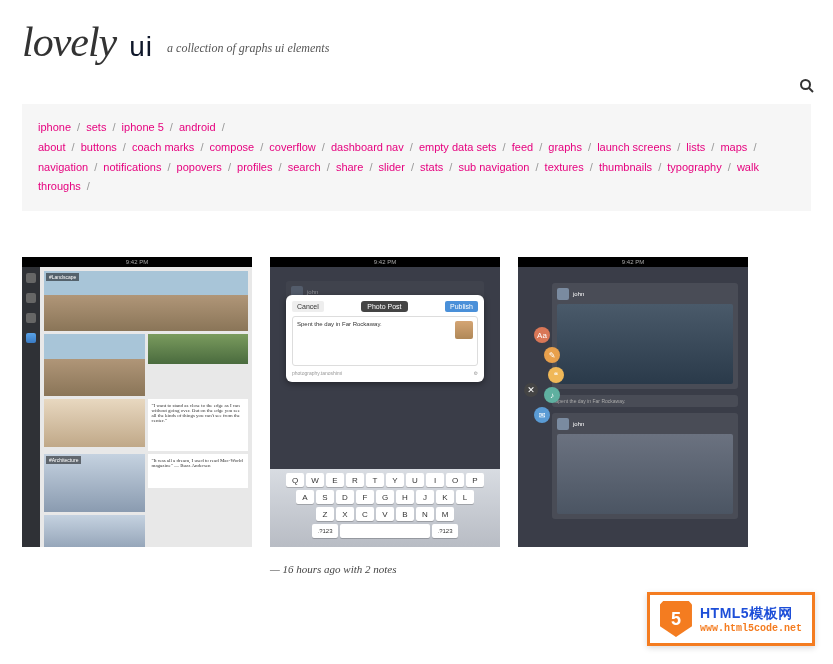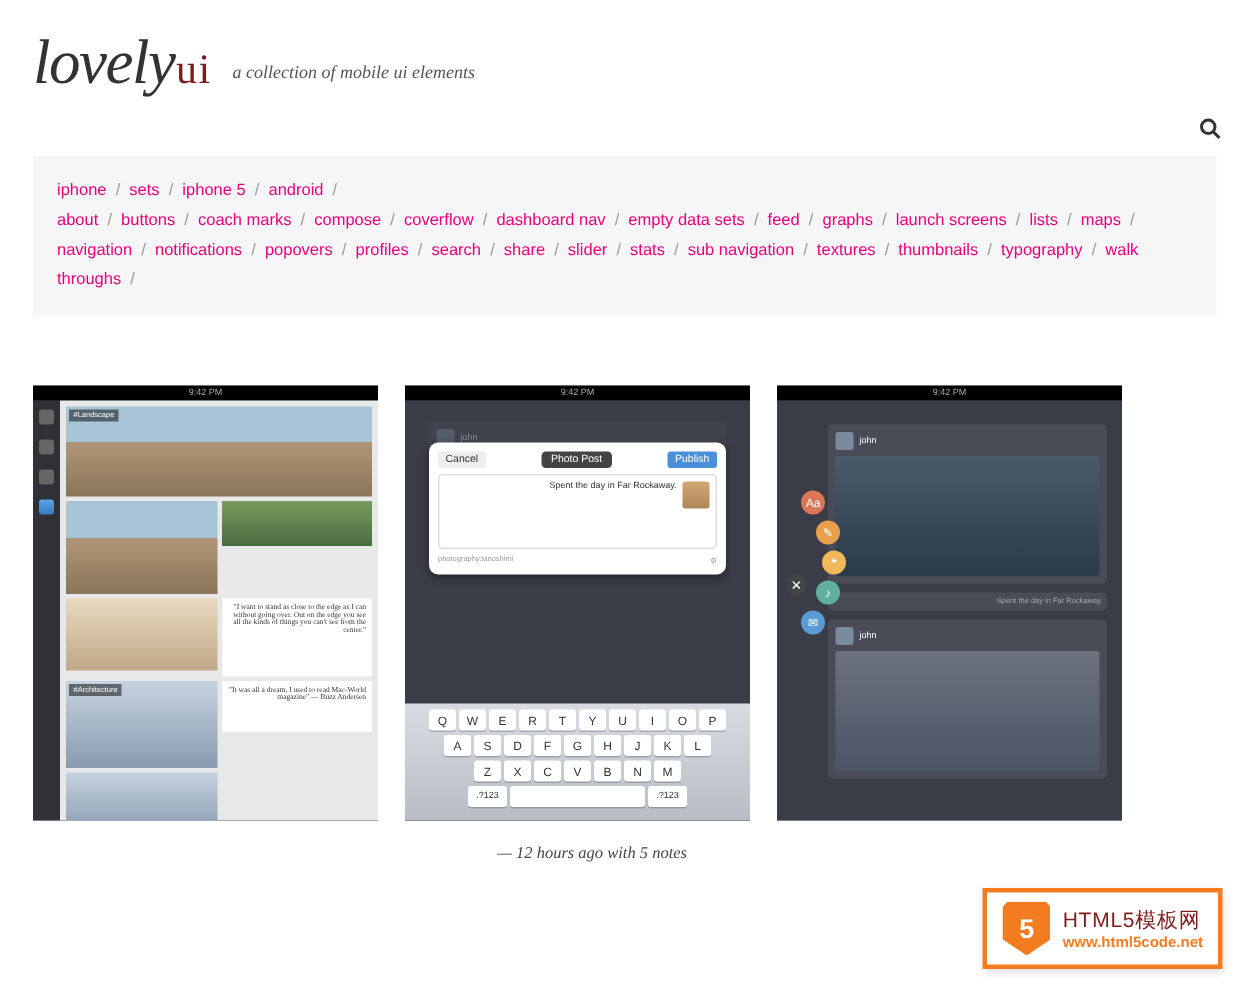--- a/index.html
+++ b/index.html
@@ -1,28 +1,28 @@
 <!DOCTYPE html>
 <html><head>
 <meta charset="utf-8">
 <style>
 * { margin: 0; padding: 0; box-sizing: border-box; }
 body { font-family: Georgia, serif; background: #fff; width: 833px; height: 664px; overflow: hidden; position: relative; }
 .header { padding: 18px 22px 8px; display: flex; align-items: flex-end; gap: 14px; }
 .logo { display: flex; align-items: baseline; text-align: center; }
 .logo-script { font-family: 'Brush Script MT', cursive; font-size: 42px; font-style: italic; color: #333; letter-spacing: -1px; }
-.logo-sans { font-family: Liberation Serif, serif; font-size: 28px; color: #7f1d1d; font-weight: 400; letter-spacing: 1px; margin-left: 1px; }
+.logo-sans { font-family: Liberation Sans, sans-serif; font-size: 28px; color: #0f172a; font-weight: 400; letter-spacing: 1px; margin-left: 13px; }
 .tagline { font-family: Georgia, serif; font-style: italic; font-size: 12px; color: #555; margin-bottom: 10px; }
 .search-bar { position: absolute; right: 18px; top: 78px; }
 .search-icon { width: 16px; height: 16px; }
 .tags-box { margin: 30px 22px 18px; background: #f6f6f6; padding: 14px 16px; font-family: Arial, sans-serif; font-size: 11px; line-height: 1.8; color: #888; }
 .tags-box a { color: #e6007e; text-decoration: none; cursor: pointer; }
 .tags-box .sep { color: #999; margin: 0 3px; }
 .posts { display: flex; gap: 60px; padding: 28px 22px 0; }
-.post { width: 188px; text-align: right; }
+.post { width: 188px; }
 .thumb { width: 230px; height: 290px; background: #2a2d36; position: relative; overflow: hidden; }
 .thumb .statusbar { height: 10px; background: #000; display: flex; justify-content: center; align-items: center; color: #aaa; font: 6px Arial; }
 .thumb1-body { display: flex; height: 280px; }
 .thumb1-sidebar { width: 18px; background: #2f3136; display: flex; flex-direction: column; align-items: center; padding-top: 6px; gap: 10px; }
 .sb-ico { width: 10px; height: 10px; background: #666; border-radius: 2px; }
 .sb-ico.active { background: linear-gradient(#5aa3e8,#3a7bc4); }
 .thumb1-grid { flex: 1; background: #e8e8e8; padding: 4px; display: grid; grid-template-columns: 1fr 1fr; gap: 3px; overflow: hidden; }
 .gcell { background: #999; position: relative; font: 5px Arial; color: #fff; }
 .glabel { position: absolute; top: 2px; left: 2px; background: rgba(0,0,0,0.5); padding: 1px 3px; }
 .gtextcard { background: #fff; color: #333; padding: 4px; font: 5px Georgia; }
@@ -55,32 +55,32 @@
 .t3img { height: 80px; background: linear-gradient(#4a5a6a, #2a3a4a); border-radius: 2px; }
 .t3img.cat { background: linear-gradient(#6b7280, #4b5563); }
 .post-meta { margin-top: 16px; font-family: Arial, sans-serif; font-size: 11px; color: #666; }
 .post-meta a { color: #e6007e; text-decoration: none; }
 .post-caption { margin-bottom: 12px; }
 .post-time { font-style: italic; color: #444; margin-bottom: 4px; font-family: Georgia; }
 .post-tags { font-style: italic; color: #444; font-family: Georgia; }
 .badge { position: absolute; bottom: 18px; right: 18px; border: 3px solid #f47c20; padding: 6px 10px; background: #fff; display: flex; align-items: center; gap: 8px; box-shadow: 0 2px 6px rgba(0,0,0,0.15); }
 .badge-shield { width: 32px; height: 36px; background: #f47c20; position: relative; clip-path: polygon(10% 0, 90% 0, 100% 10%, 100% 70%, 50% 100%, 0 70%, 0 10%); display: flex; align-items: center; justify-content: center; color: #fff; font: bold 18px Arial; }
 .badge-text { font-family: Arial, sans-serif; }
-.badge-line1 { font-size: 14px; font-weight: normal; color: #7f1d1d; letter-spacing: 0.5px; }
-.badge-line2 { font-size: 10px; color: #f47c20; font-weight: bold; }
+.badge-line1 { font-size: 14px; font-weight: bold; color: #1d4ed8; letter-spacing: 0.5px; }
+.badge-line2 { font-size: 10px; color: #f47c20; font-weight: bold; font-family: Liberation Mono, monospace; }
 </style>
 </head>
 <body>
 
 <div class="header">
   <div class="logo">
     <span class="logo-script">lovely</span>
     <span class="logo-sans">ui</span>
   </div>
-  <div class="tagline">a collection of mobile ui elements</div>
+  <div class="tagline">a collection of graphs ui elements</div>
 </div>
 
 <div class="search-bar">
   <svg class="search-icon" viewBox="0 0 16 16">
       <circle cx="6.5" cy="6.5" r="4.5" fill="none" stroke="#333" stroke-width="2"></circle>
       <line x1="10" y1="10" x2="14" y2="14" stroke="#333" stroke-width="2"></line>
     </svg>
 </div>
 
 <div class="tags-box">
@@ -183,21 +183,21 @@
             </div>
           <div class="krow">
               <div class="key wide">.?123</div>
               <div class="key" style="width:90px"></div>
               <div class="key wide">.?123</div>
             </div>
         </div>
       </div>
     </div>
     <div class="post-meta">
-      <div class="post-time">— 12 hours ago with 5 notes</div>
+      <div class="post-time">— 16 hours ago with 2 notes</div>
     </div>
   </div>
 
   <div class="post">
     <div class="thumb">
       <div class="statusbar">
           <span>9:42 PM</span>
         </div>
       <div class="thumb3-body">
         <div class="thumb3-cards">

